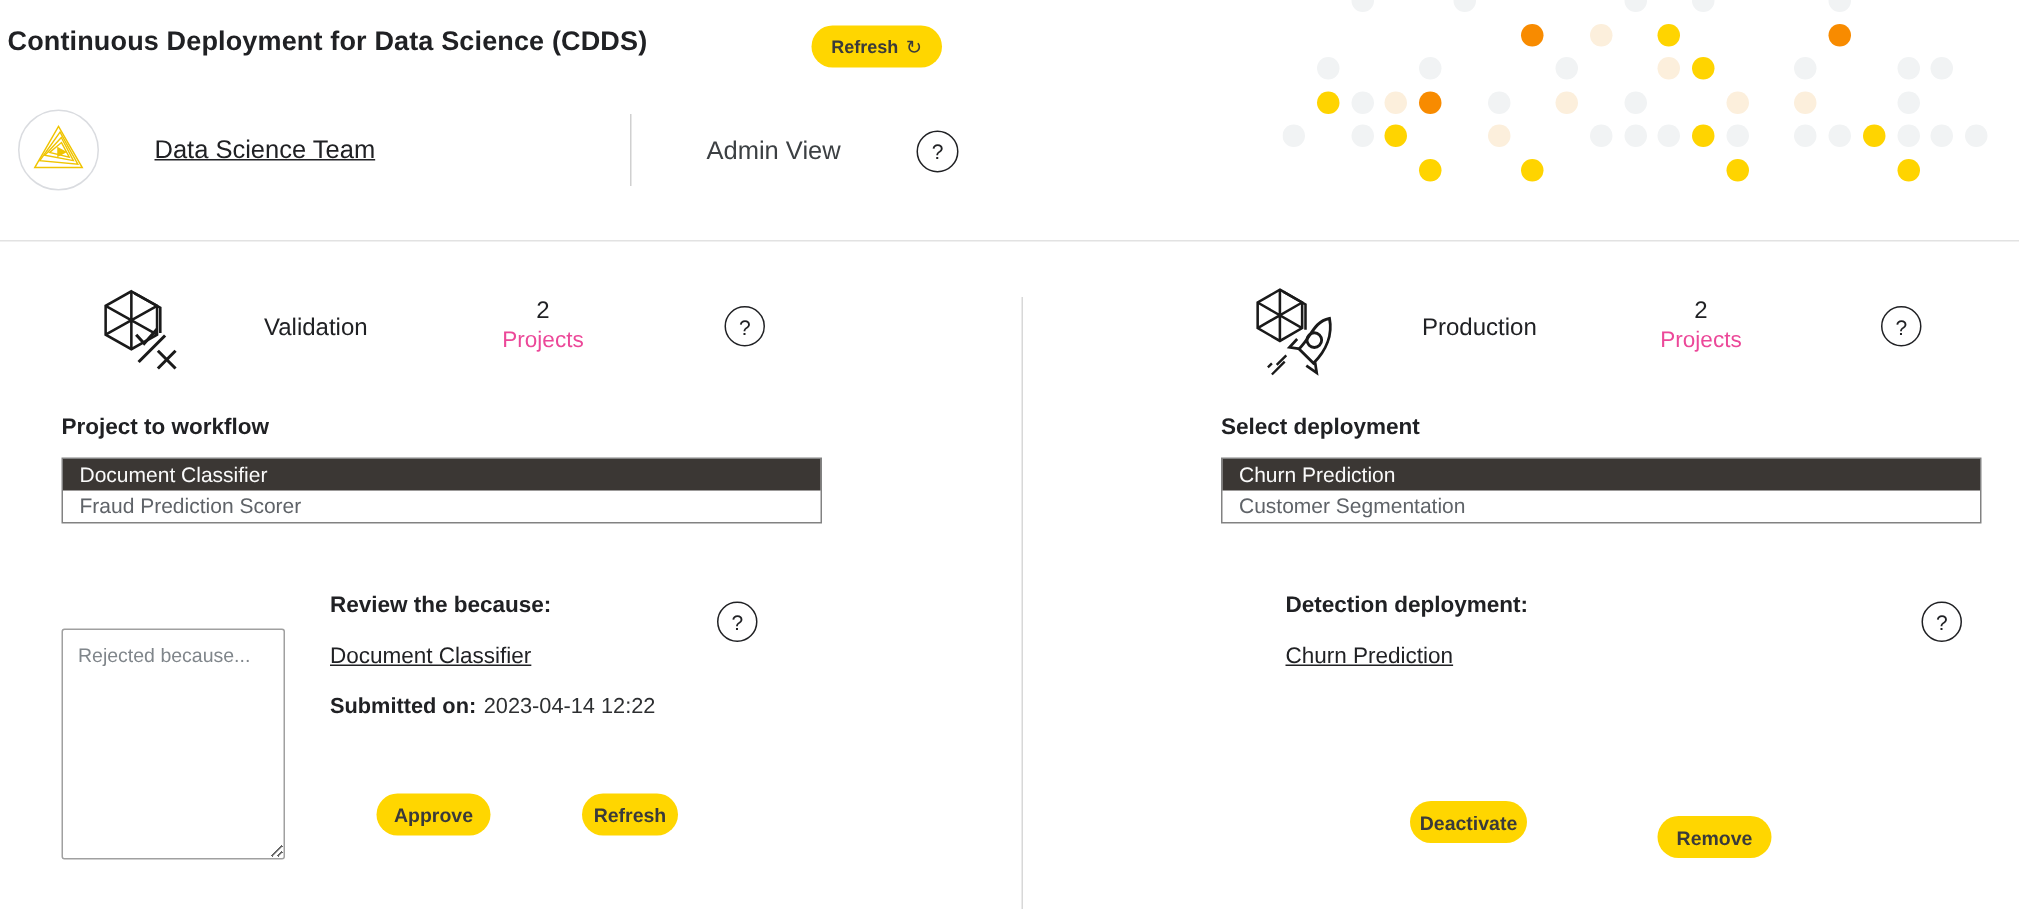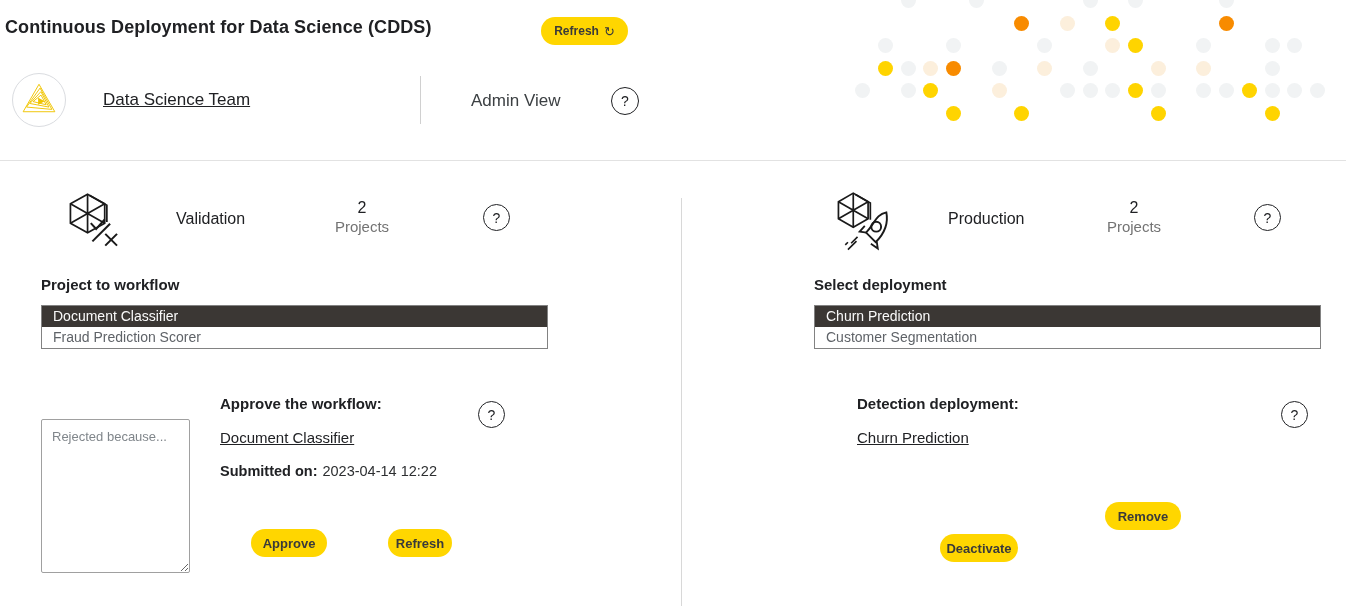--- a/index.html
+++ b/index.html
@@ -33,21 +33,21 @@
 
   
   .dots-field { position:absolute; left:855px; top:0; width:491px; height:130px; overflow:hidden; }
   .dot { position:absolute; width:15px; height:15px; border-radius:50%; }
 
   
   .panel-icon { position:absolute; }
   .panel-title { position:absolute; font-size:16px; font-weight:500; color:#202124; }
   .stat { position:absolute; width:70px; text-align:center; line-height:19px; }
   .stat .num { font-size:16px; color:#202124; }
-  .stat .lbl { font-size:15px; color:#737373; }
+  .stat .lbl { font-size:15px; color:#ec4899; }
 
   .field-label { position:absolute; font-size:15px; font-weight:700; color:#202124; }
 
   .lb { position:absolute; width:507px; border:1px solid #828282; background:#fff; }
   .lb-row { height:21px; line-height:21px; padding-left:11px; font-size:14px; color:#5f6368;
             cursor:pointer; white-space:nowrap; overflow:hidden; }
   .lb-row.selected { background:#3b3734; color:#fafafa; }
 
   .reject-area { position:absolute; left:41px; top:419px; width:149px; height:154px;
                  border:1px solid #a0a0a0; resize:both; font-family:inherit; font-size:13px;
@@ -166,21 +166,21 @@
 
   <div class="field-label" style="left:41px; top:276px;">Project to workflow</div>
   <div class="lb" style="left:41px; top:305px;" role="listbox">
       <div class="lb-row selected" role="option">Document Classifier</div>
       <div class="lb-row" role="option">Fraud Prediction Scorer</div>
     </div>
 
   <div class="field-label" style="left:41px; top:418px;">Rejection reason</div>
   <textarea class="reject-area" placeholder="Rejected because..." style=""></textarea>
 
-  <div class="review-label" style="left:220px; top:395px;">Approve the workflow:</div>
+  <div class="review-label" style="left:220px; top:395px;">Review the because:</div>
   <div class="help h27" style="left:478px; top:401px;">?</div>
   <a class="wf-link" style="left:220px; top:429px;">Document Classifier</a>
   <div class="meta-line" style="left:220px; top:463px;">
     <span class="ml-label">Submitted on:</span><span class="ml-value">2023-04-14 12:22</span>
   </div>
 
   <button class="btn-pill action-btn" style="left:251px; top:529px; width:76px;">Approve</button>
   <button class="btn-pill action-btn" style="left:388px; top:529px; width:64px;">Refresh</button>
 
   <div class="panel-icon" style="left:833px; top:191px;">
@@ -206,15 +206,15 @@
   <div class="lb" style="left:814px; top:305px;" role="listbox">
       <div class="lb-row selected" role="option">Churn Prediction</div>
       <div class="lb-row" role="option">Customer Segmentation</div>
     </div>
 
   <div class="review-label" style="left:857px; top:395px;">Detection deployment:</div>
   <div class="help h27" style="left:1281px; top:401px;">?</div>
   <a class="wf-link" style="left:857px; top:429px;">Churn Prediction</a>
 
   <button class="btn-pill action-btn" style="left:940px; top:534px; width:78px;">Deactivate</button>
-  <button class="btn-pill action-btn" style="left:1105px; top:502px; width:76px;text-align:right;">Remove</button>
+  <button class="btn-pill action-btn" style="left:1105px; top:544px; width:76px;text-align:right;">Remove</button>
 
 </div>
 
 </body></html>

